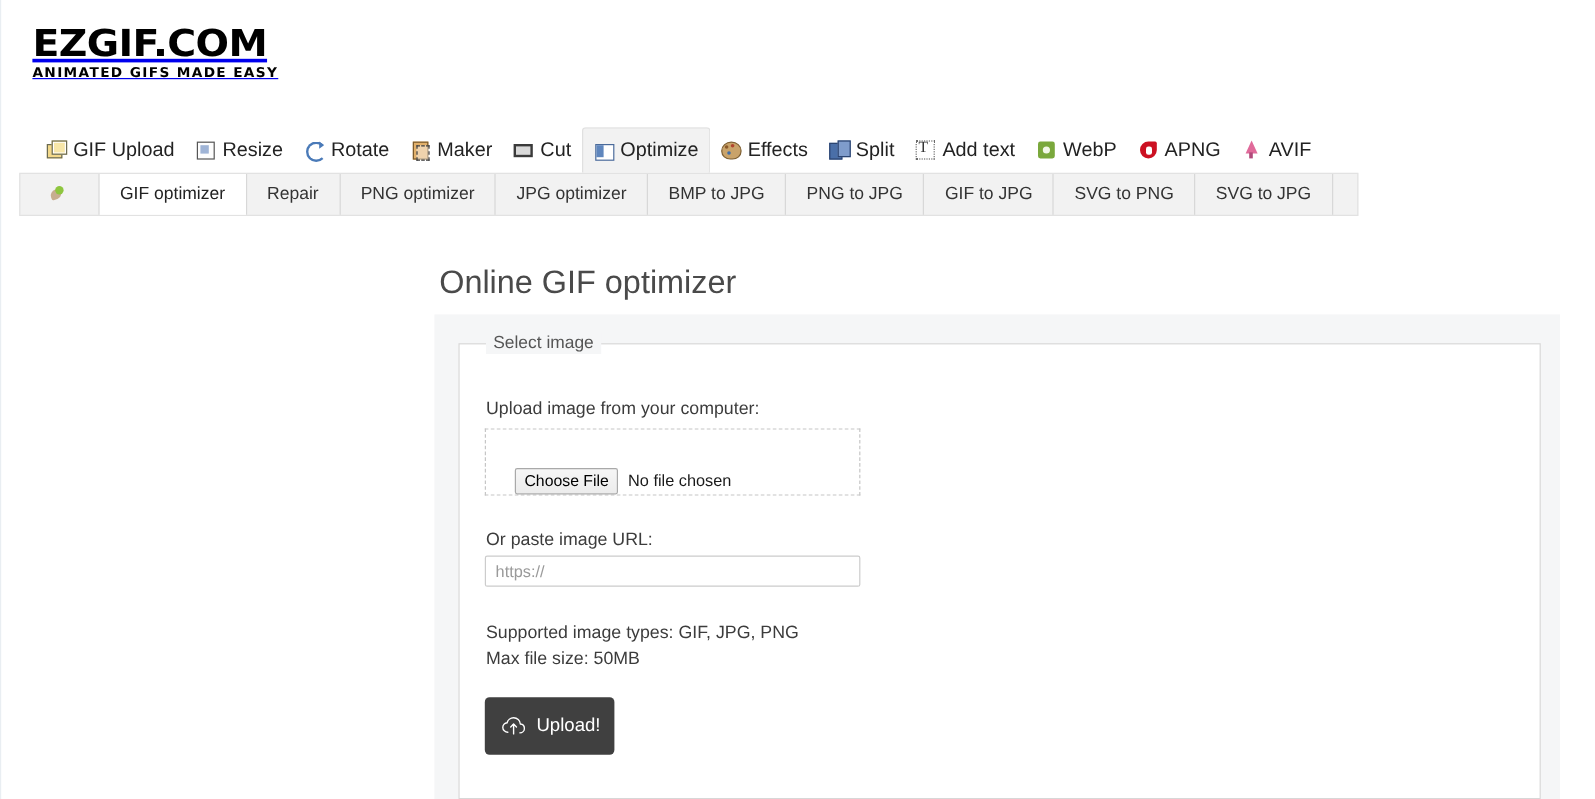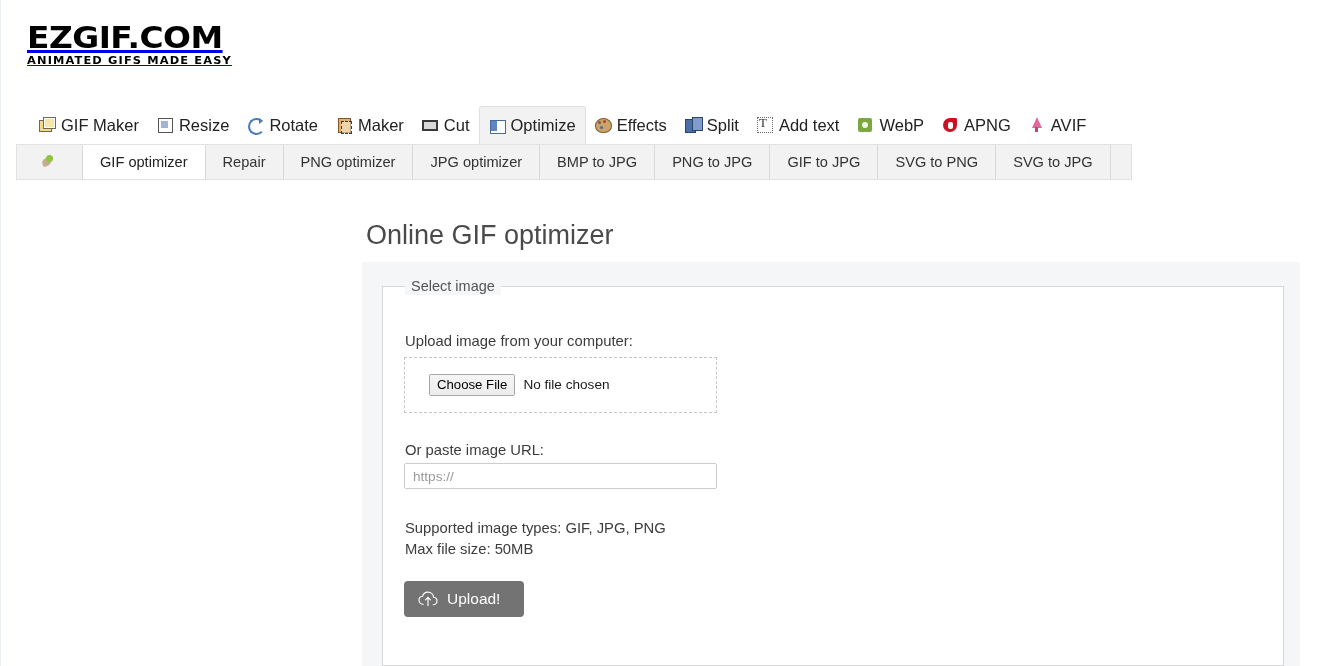--- a/index.html
+++ b/index.html
@@ -333,21 +333,21 @@
 
   .filedrop {
     position: absolute;
     left: 21px;
     top: 70px;
     width: 313px;
     height: 56px;
     border: 1px dashed #c6c6c6;
     box-sizing: border-box;
     display: flex;
-    align-items: center;
+    align-items: flex-end;
     padding-left: 24px;
   }
   .file-input-row {
     display: flex;
     align-items: center;
     gap: 8px;
   }
   .choose-file-btn {
     font-family: "Liberation Sans", sans-serif;
     font-size: 13.2px;
@@ -391,26 +391,26 @@
     line-height: 20px;
     white-space: nowrap;
   }
   .support-1 { top: 231px; }
   .support-2 { top: 252px; }
 
   .upload-btn {
     position: absolute;
     left: 21px;
     top: 294px;
-    height: 36px;
-    padding: 0 24px 0 14px;
+    height: 48px;
+    padding: 0 12px 0 14px;
     display: inline-flex;
     align-items: center;
     gap: 9px;
-    background: #737373;
+    background: #404040;
     border: none;
     border-radius: 4px;
     color: #ffffff;
     font-family: "Liberation Sans", sans-serif;
     font-size: 15.5px;
     cursor: pointer;
   }
   .upload-btn svg { display: block; }
 </style>
 </head>
@@ -421,21 +421,21 @@
   <div class="left-rule"></div>
 
   <a class="logo-wrap" href="#">
     <span class="logo-main">EZGIF.COM</span>
     <span class="logo-sub">ANIMATED GIFS MADE EASY</span>
   </a>
 
   <nav class="mainnav" id="mainnav">
       <a href="#" class="mainnav-item">
         <span class="nicon ic-gifmaker"></span>
-        <span class="mainnav-label">GIF Maker</span>
+        <span class="mainnav-label">GIF Upload</span>
       </a>
       <a href="#" class="mainnav-item">
         <span class="nicon ic-resize"></span>
         <span class="mainnav-label">Resize</span>
       </a>
       <a href="#" class="mainnav-item">
         <span class="nicon ic-rotate"></span>
         <span class="mainnav-label">Rotate</span>
       </a>
       <a href="#" class="mainnav-item">

